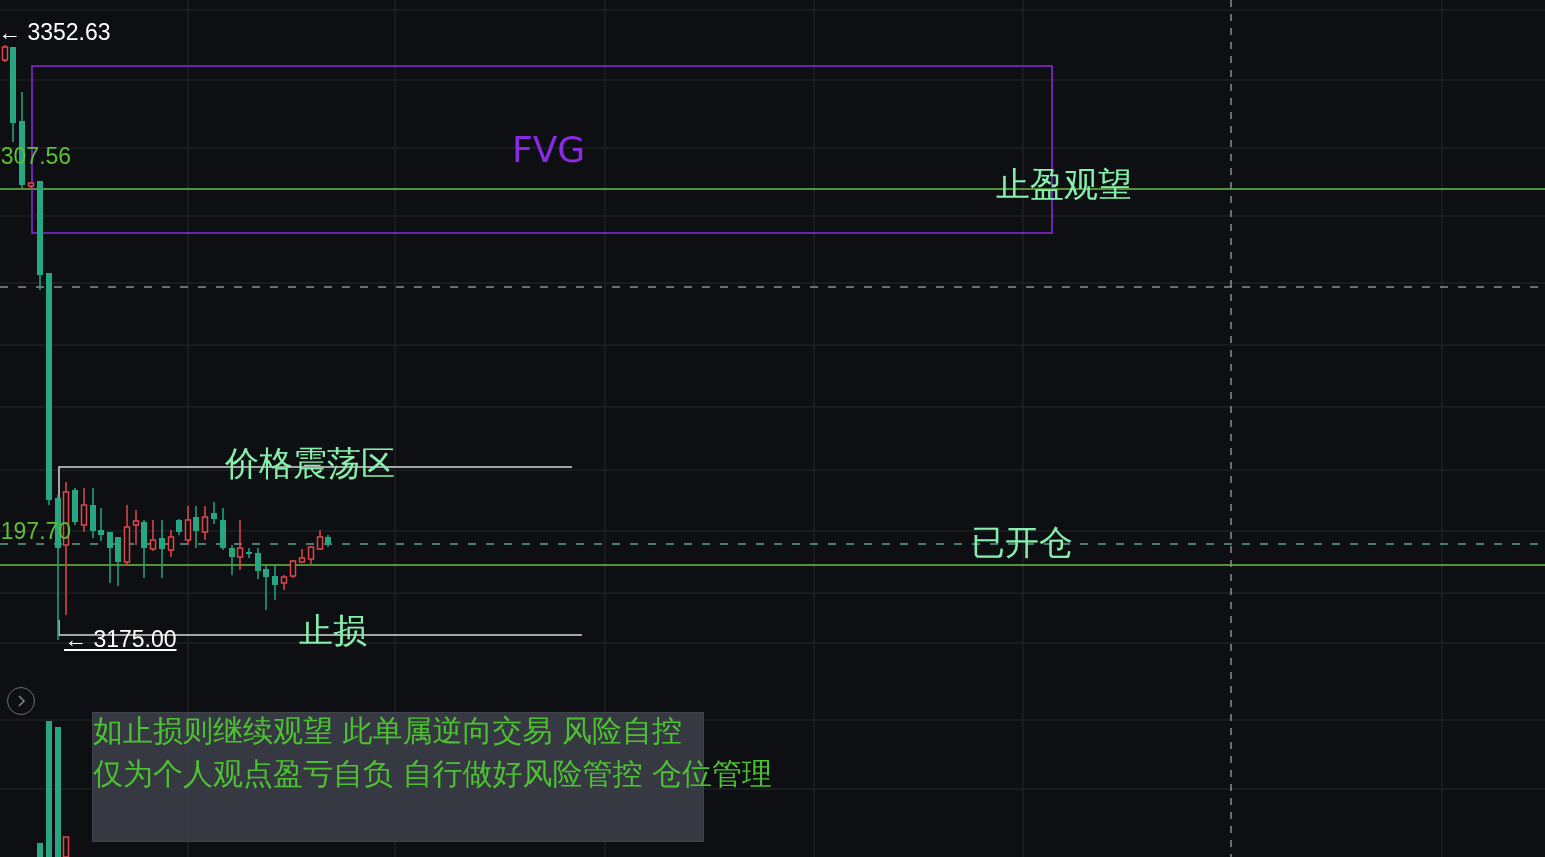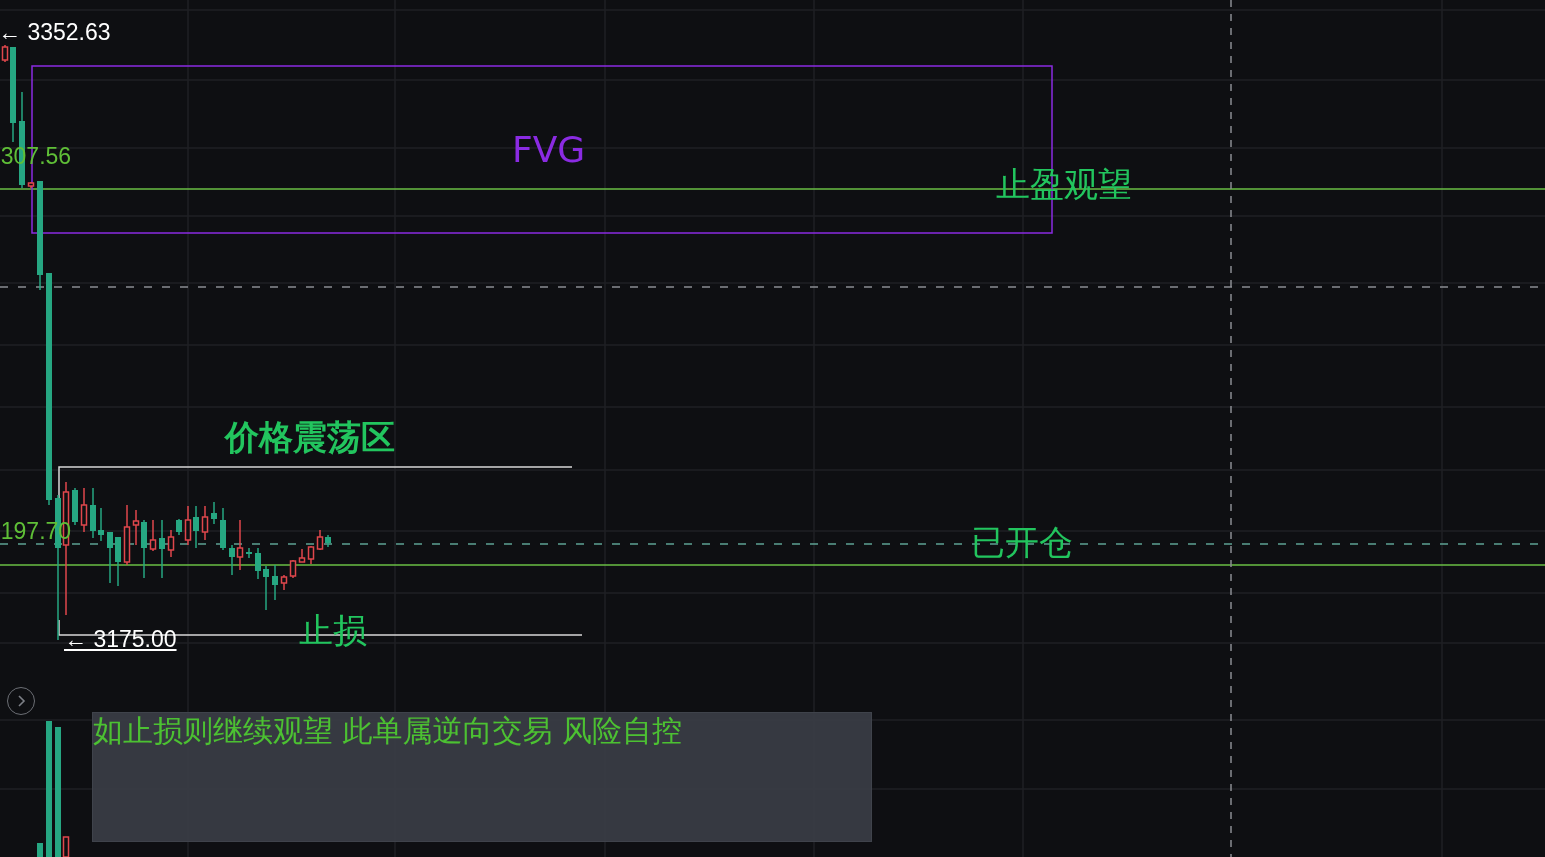--- a/index.html
+++ b/index.html
@@ -1,22 +1,22 @@
 <!DOCTYPE html>
 <html><head>
 <meta charset="utf-8">
 <style>
   html, body { margin:0; padding:0; }
   body { width:1545px; height:857px; background:#0e0f12; overflow:hidden; position:relative; font-family:"DejaVu Sans", sans-serif; }
   #chart { position:absolute; left:0; top:0; width:1545px; height:857px; }
   .lbl { position:absolute; white-space:nowrap; line-height:1; }
   .price-lbl { font-family:"Liberation Sans", sans-serif; font-size:23px; }
-  .anno { font-family:"DejaVu Sans", sans-serif; font-size:34px; color:#22c55e; }
+  .anno { font-family:"DejaVu Sans", sans-serif; font-size:34px; color:#86efac; }
   .fvg { font-family:"DejaVu Sans", sans-serif; font-size:36px; color:#8a2be2; font-weight:normal; }
-  .note-box { position:absolute; left:92px; top:712px; width:780px; height:130px; background:rgba(58,61,69,0.92); border:1px solid #3f434b; box-sizing:border-box; }
+  .note-box { position:absolute; left:92px; top:712px; width:612px; height:130px; background:rgba(58,61,69,0.92); border:1px solid #3f434b; box-sizing:border-box; }
   .note-line { position:absolute; left:0; font-size:30px; color:#4cc132; white-space:nowrap; line-height:1; }
   .nav-btn { position:absolute; left:7px; top:687px; width:28px; height:28px; border:1.5px solid #6b6e74; border-radius:50%; box-sizing:border-box; display:flex; align-items:center; justify-content:center; }
 </style>
 </head>
 <body>
 
 <svg id="chart" width="1545" height="857" xmlns="http://www.w3.org/2000/svg">
   <g id="grid">
       <line x1="188" y1="0" x2="188" y2="857" stroke="#1f2125" stroke-width="1.5"></line>
       <line x1="395" y1="0" x2="395" y2="857" stroke="#1f2125" stroke-width="1.5"></line>
@@ -211,25 +211,26 @@
     </g>
 </svg>
 
 <div class="lbl price-lbl" style="left:-2px;top:21px;color:#ffffff;">← 3352.63</div>
 <div class="lbl price-lbl" style="left:-12px;top:145px;color:#5fbf37;">3307.56</div>
 <div class="lbl price-lbl" style="left:-12px;top:520px;color:#5fbf37;">3197.70</div>
 <div class="lbl price-lbl" style="left:64px;top:628px;color:#ffffff;text-decoration:underline;">← 3175.00</div>
 
 <div class="lbl fvg" style="left:512px;top:132px;">FVG</div>
 <div class="lbl anno" style="left:996px;top:167px;">止盈观望</div>
-<div class="lbl anno" style="left:225px;top:420px;font-weight:bold;">价格震荡区</div>
+<div class="lbl anno" style="left:225px;top:446px;">价格震荡区</div>
 <div class="lbl anno" style="left:971px;top:525px;">已开仓</div>
 <div class="lbl anno" style="left:299px;top:613px;">止损</div>
 
 <div class="nav-btn">
   <svg width="14" height="14" viewBox="0 0 14 14">
       <polyline points="5,2 10,7 5,12" fill="none" stroke="#7d8087" stroke-width="1.6"></polyline>
     </svg>
 </div>
 
 <div class="note-box">
   <div class="note-line" style="top:3px;">如止损则继续观望 此单属逆向交易 风险自控</div>
+  <div class="note-line" style="top:46px;">仅为个人观点盈亏自负 自行做好风险管控 仓位管理</div>
 </div>
 
 </body></html>

